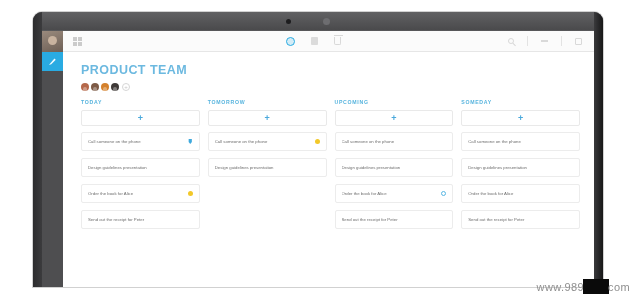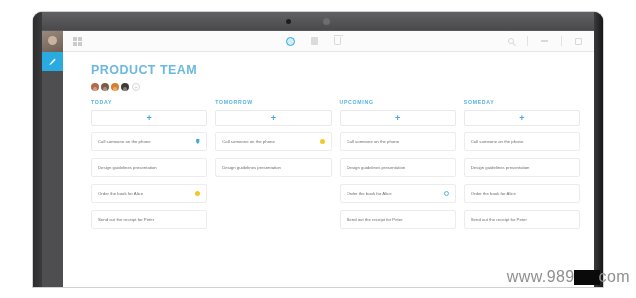--- a/index.html
+++ b/index.html
@@ -161,21 +161,21 @@
     background: #ffffff;
     clip-path: polygon(0% 100%, 22% 72%, 78% 8%, 96% 26%, 32% 90%);
     opacity: .95;
   }
 
   
   #board {
     position: absolute; left: 21px; top: 21px;
     width: 531px; height: 235px;
     background: #ffffff;
-    padding: 11px 14px 0 28px;
+    padding: 11px 14px 0 18px;
   }
 
   #page-title {
     color: #6cb9e0;
     font-size: 12.5px;
     font-weight: bold;
     letter-spacing: .45px;
     line-height: 14px;
   }
 
@@ -252,22 +252,22 @@
     overflow: hidden;
   }
   .badge { width:5px; height:5px; flex:0 0 5px; border-radius:50%; }
   .badge-blue   { background:#3fa9dd; clip-path: polygon(18% 0,82% 0,82% 62%,50% 100%,18% 62%); border-radius:0; }
   .badge-yellow { background:#f2c829; }
   .badge-ring   { background:transparent; border:1px solid #59b7e3; }
   .badge-none   { background:transparent; }
 
   
   #watermark {
-    position:absolute; right: 6px; bottom: 12px;
-    font-size: 16px;
+    position:absolute; right: 6px; bottom: 4px;
+    font-size: 11px;
     color: #8f8f8f;
     letter-spacing: .4px;
     white-space: nowrap;
     font-family: "Liberation Sans", sans-serif;
   }
   #wm-redact {
     display:inline-block;
     width: 26px; height: 15px;
     background:#0a0a0a;
     vertical-align: -3px;

